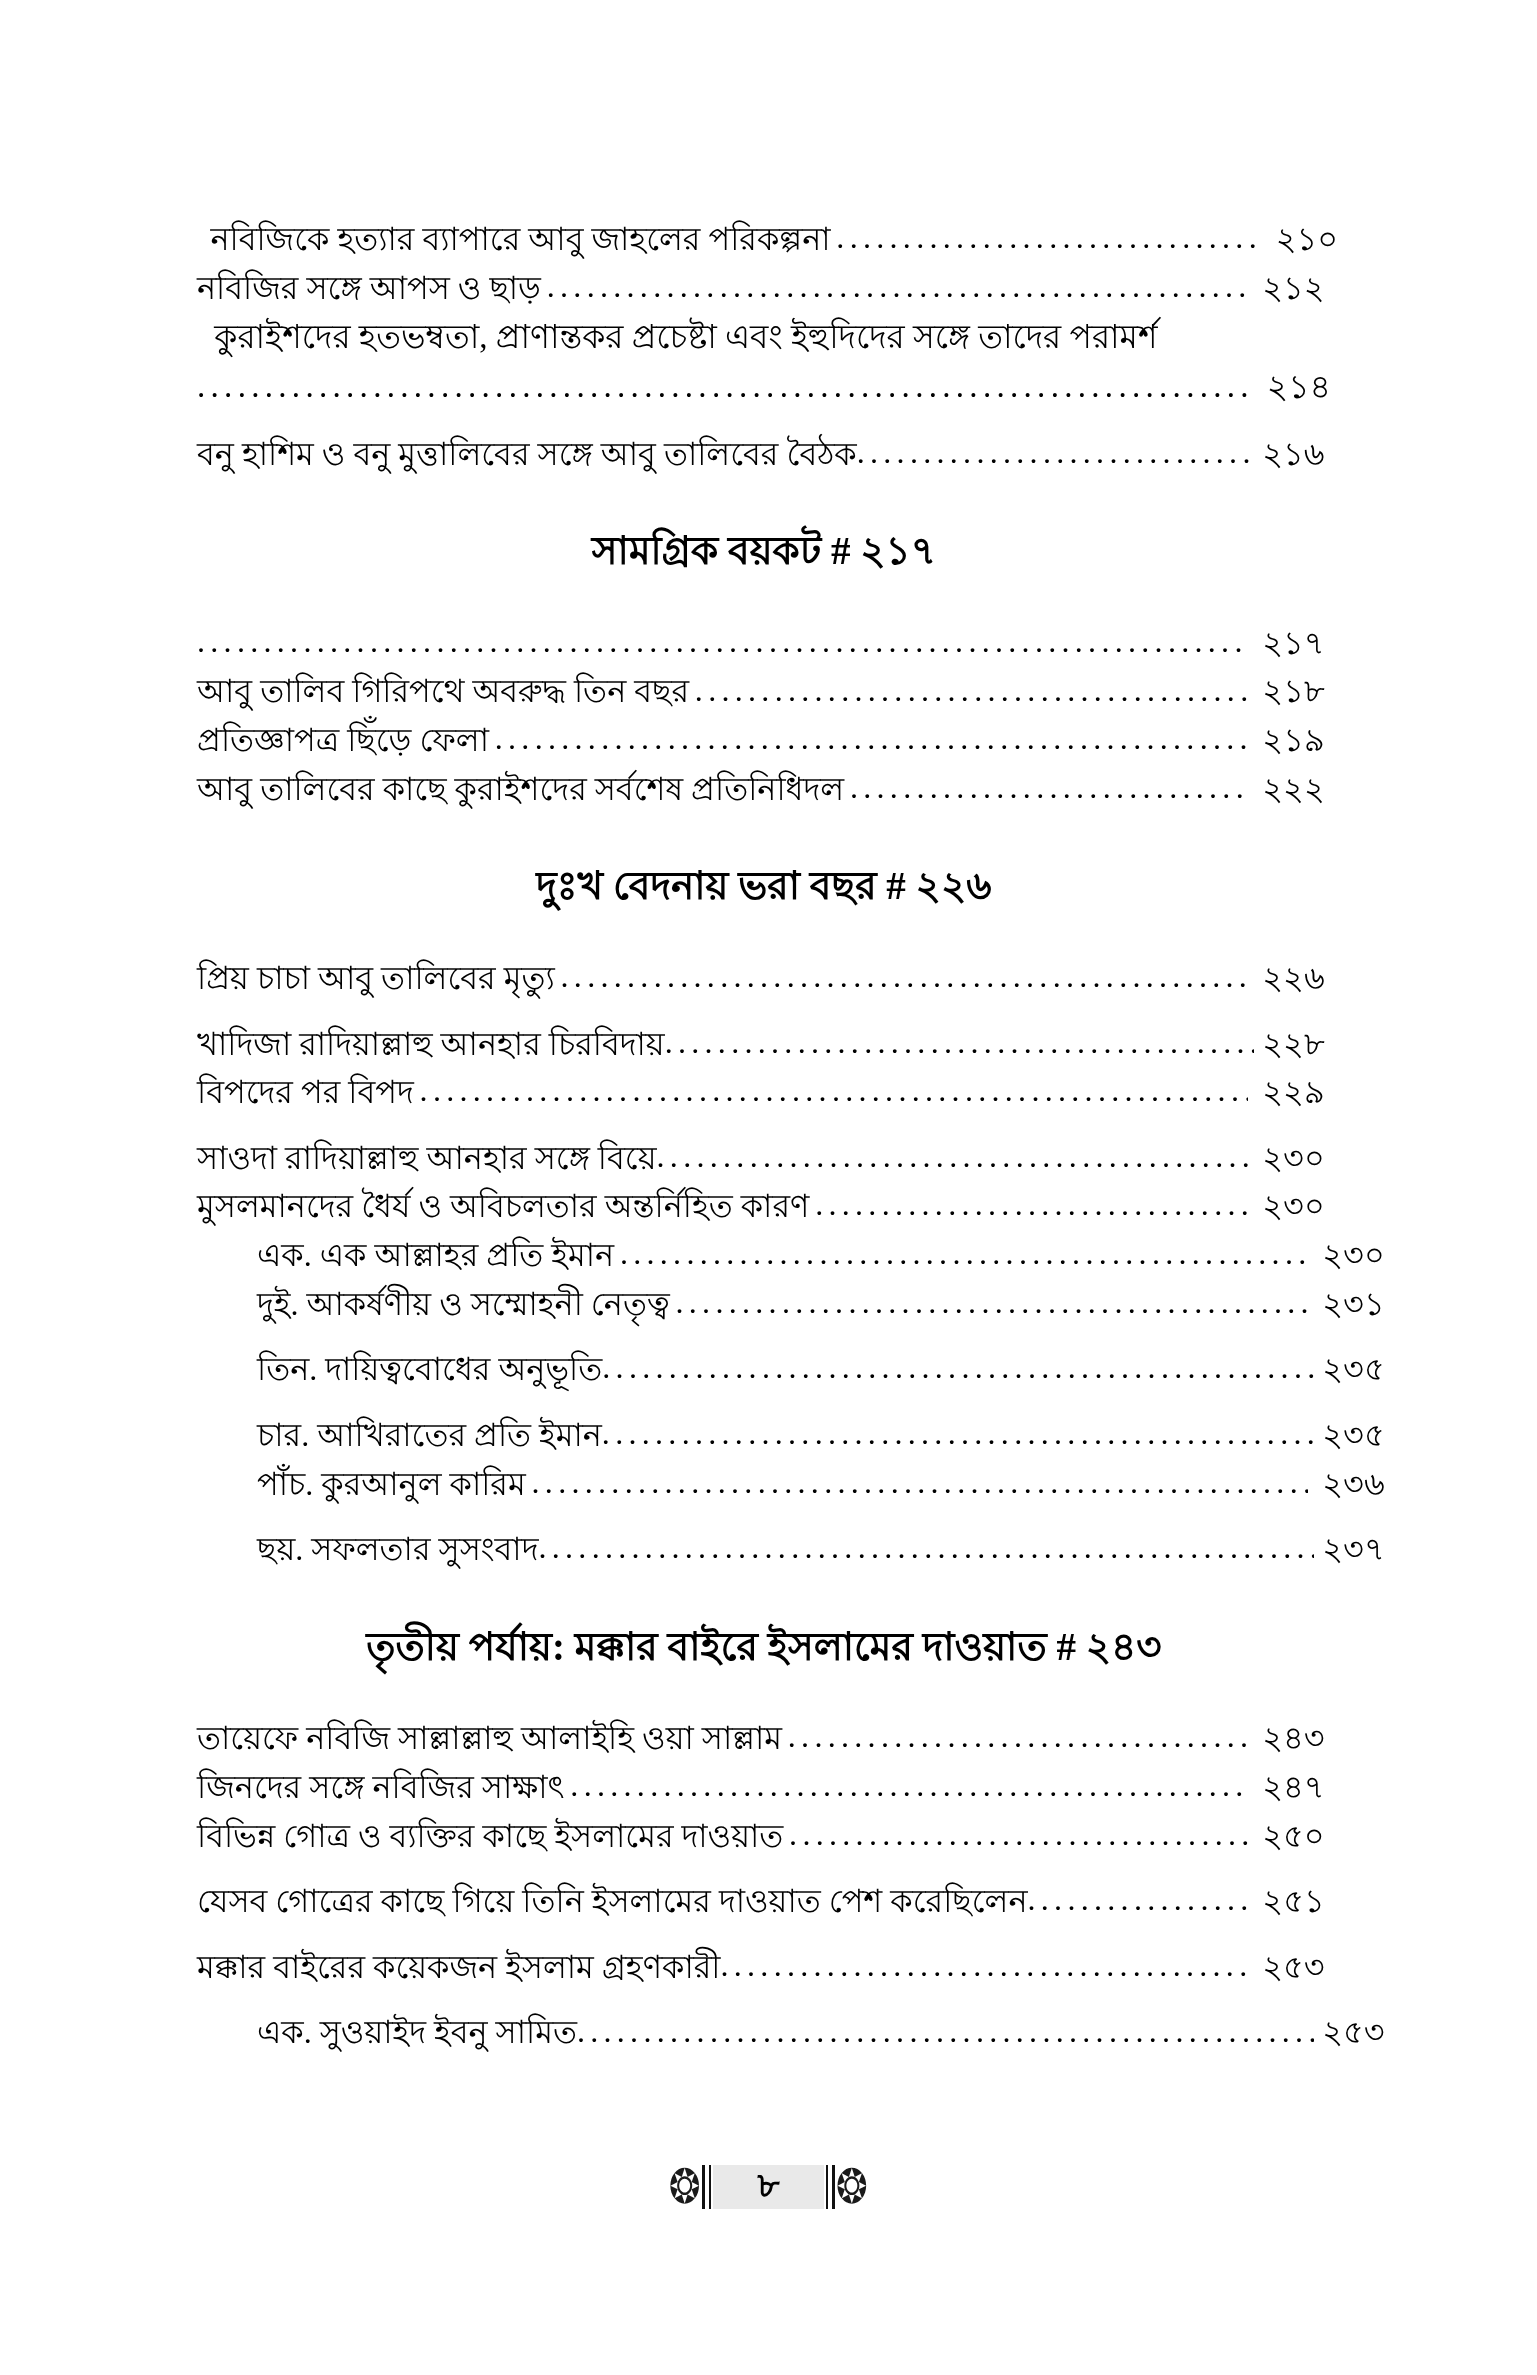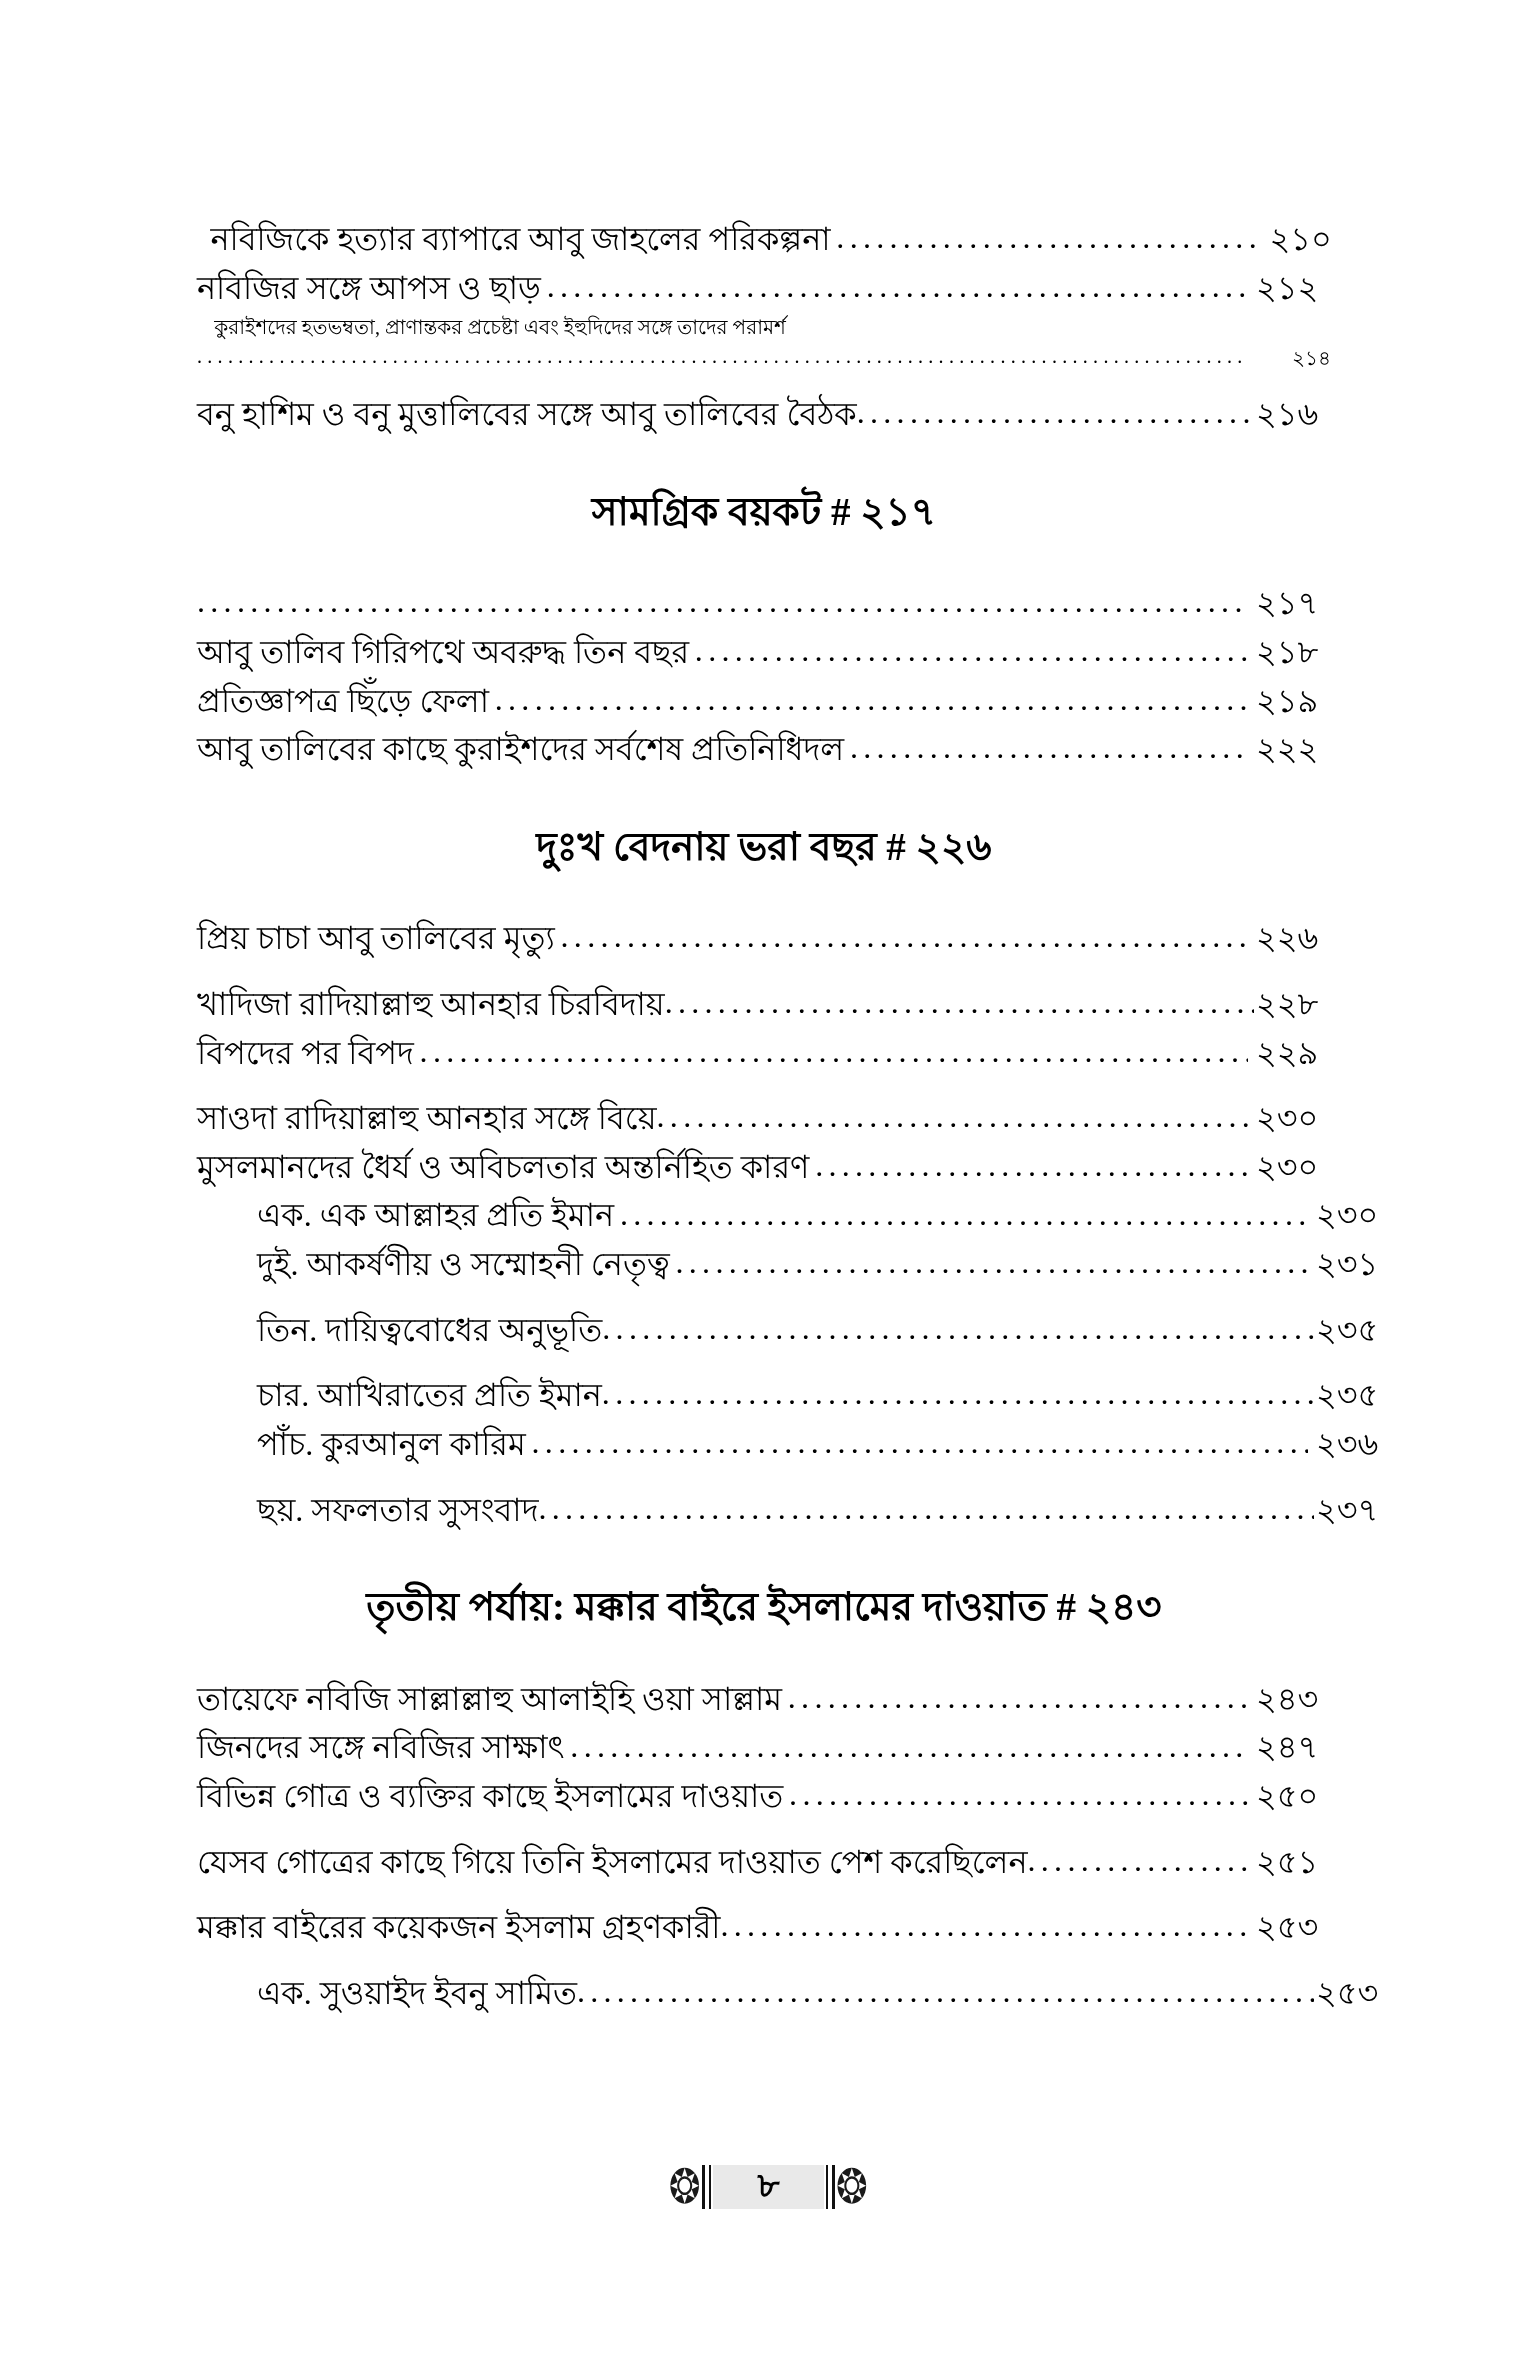--- a/index.html
+++ b/index.html
@@ -56,35 +56,35 @@
     position: relative;
     top: -1.9px;
   }
   .toc-row .leader::after {
     content: "......................................................................................................................";
   }
   .toc-row .pnum {
     flex: 0 0 auto;
     padding-left: 7.7px;
     white-space: nowrap;
-    text-align: left;
+    text-align: center;
     min-width: 75px;
   }
   
   .toc-row.tight .label { padding-right: 0; }
   .toc-row.tight .pnum { padding-left: 1.9px; margin-top: 17px; }
 
   
   .lvl-0 { padding-left: 0px; }
   .lvl-0b { padding-left: 13.4px; }
   .lvl-1 { padding-left: 60px; }
 
   
   .toc-wrap {
-    font-size: 20px;
+    font-size: 33px;
     line-height: 1.52;
     width: 100%;
   }
   .toc-wrap .l1 {
     display: block;
     padding-left: 17.3px;
   }
   .toc-wrap .l2 {
     display: flex;
     align-items: flex-start;

